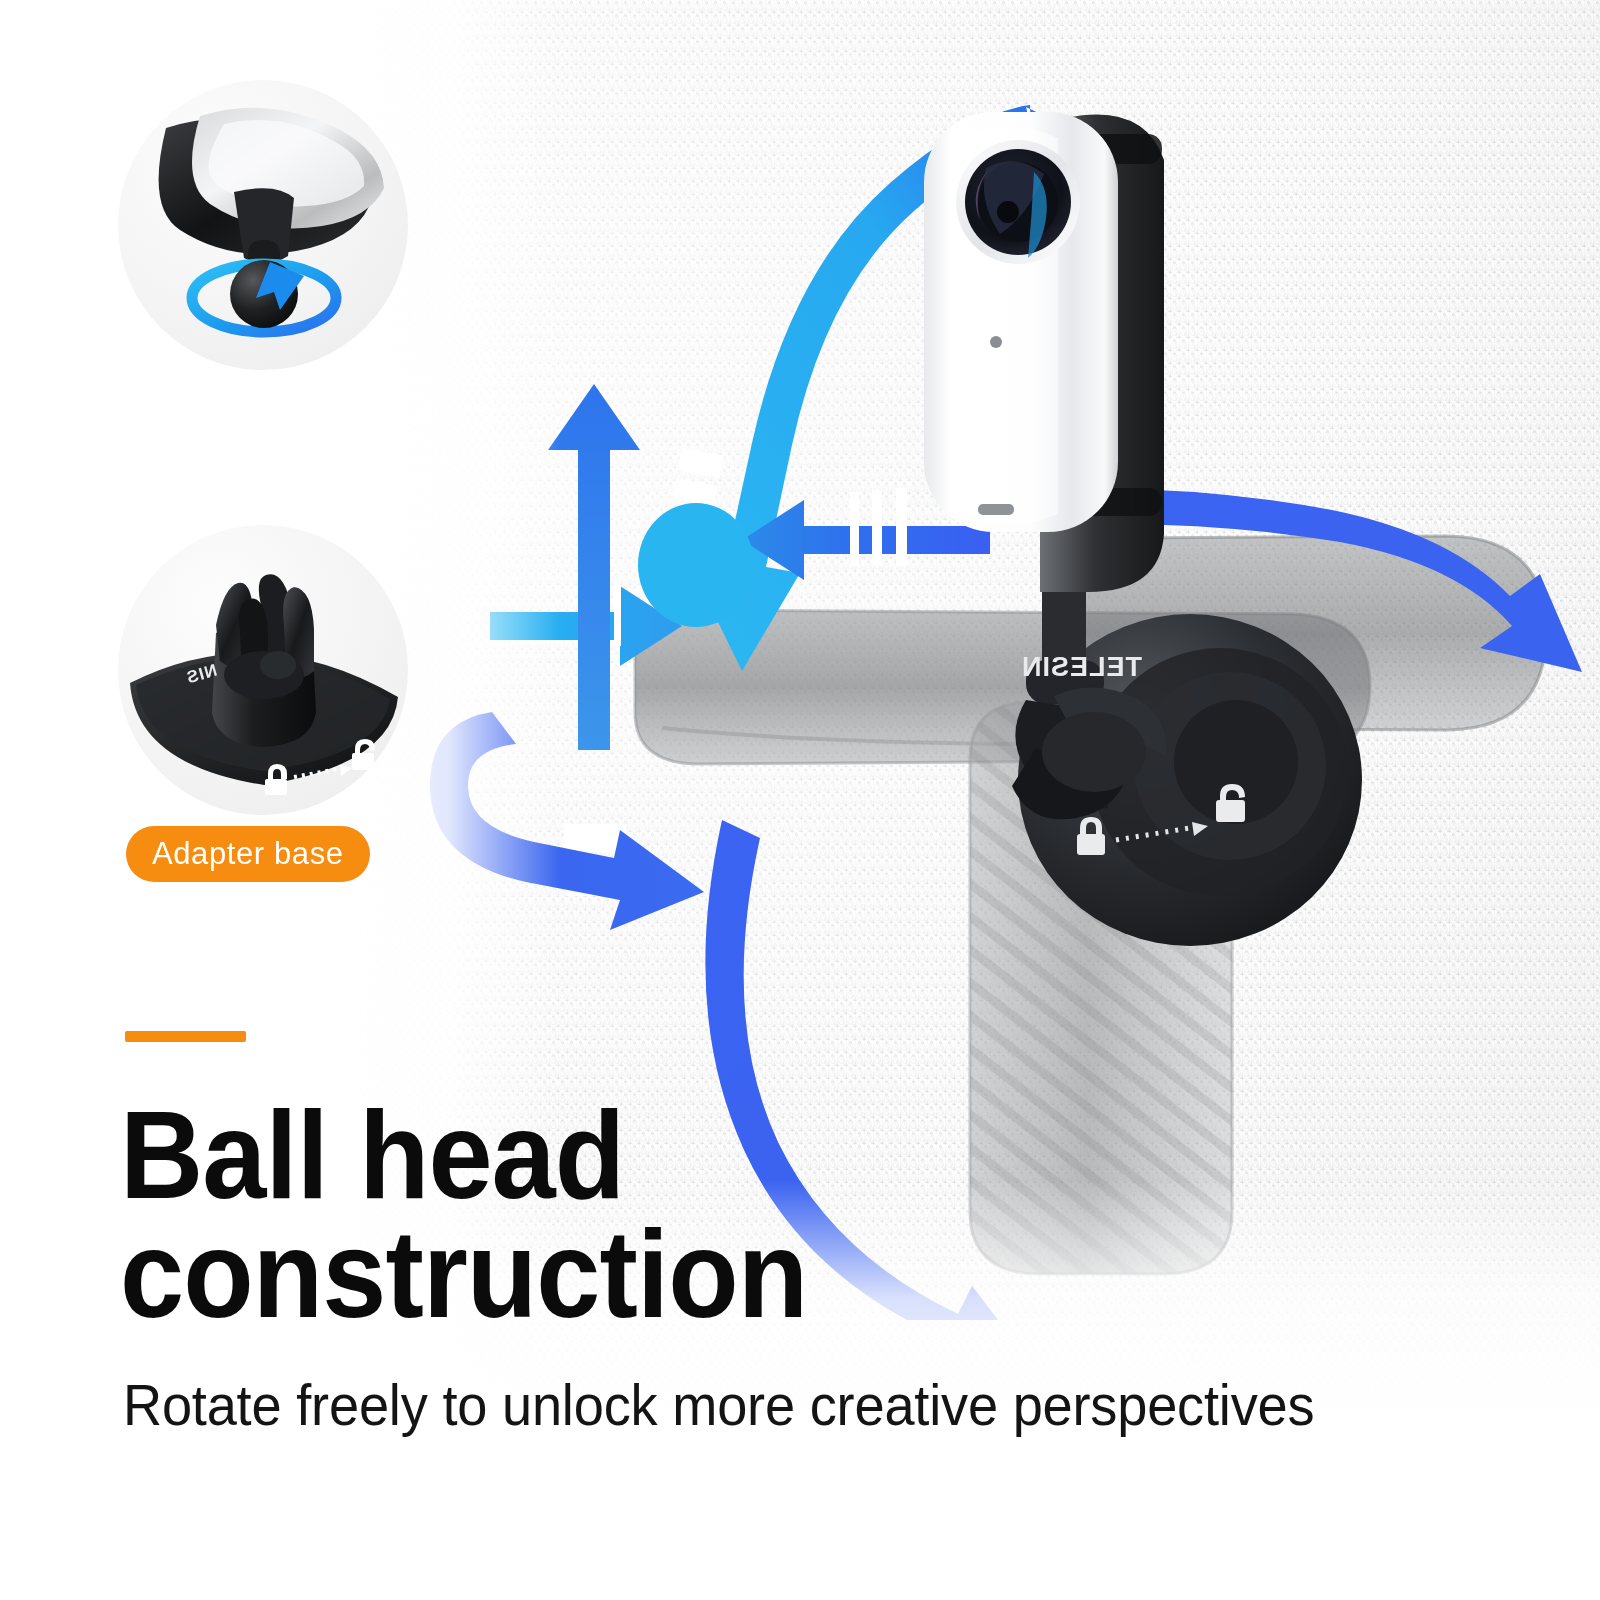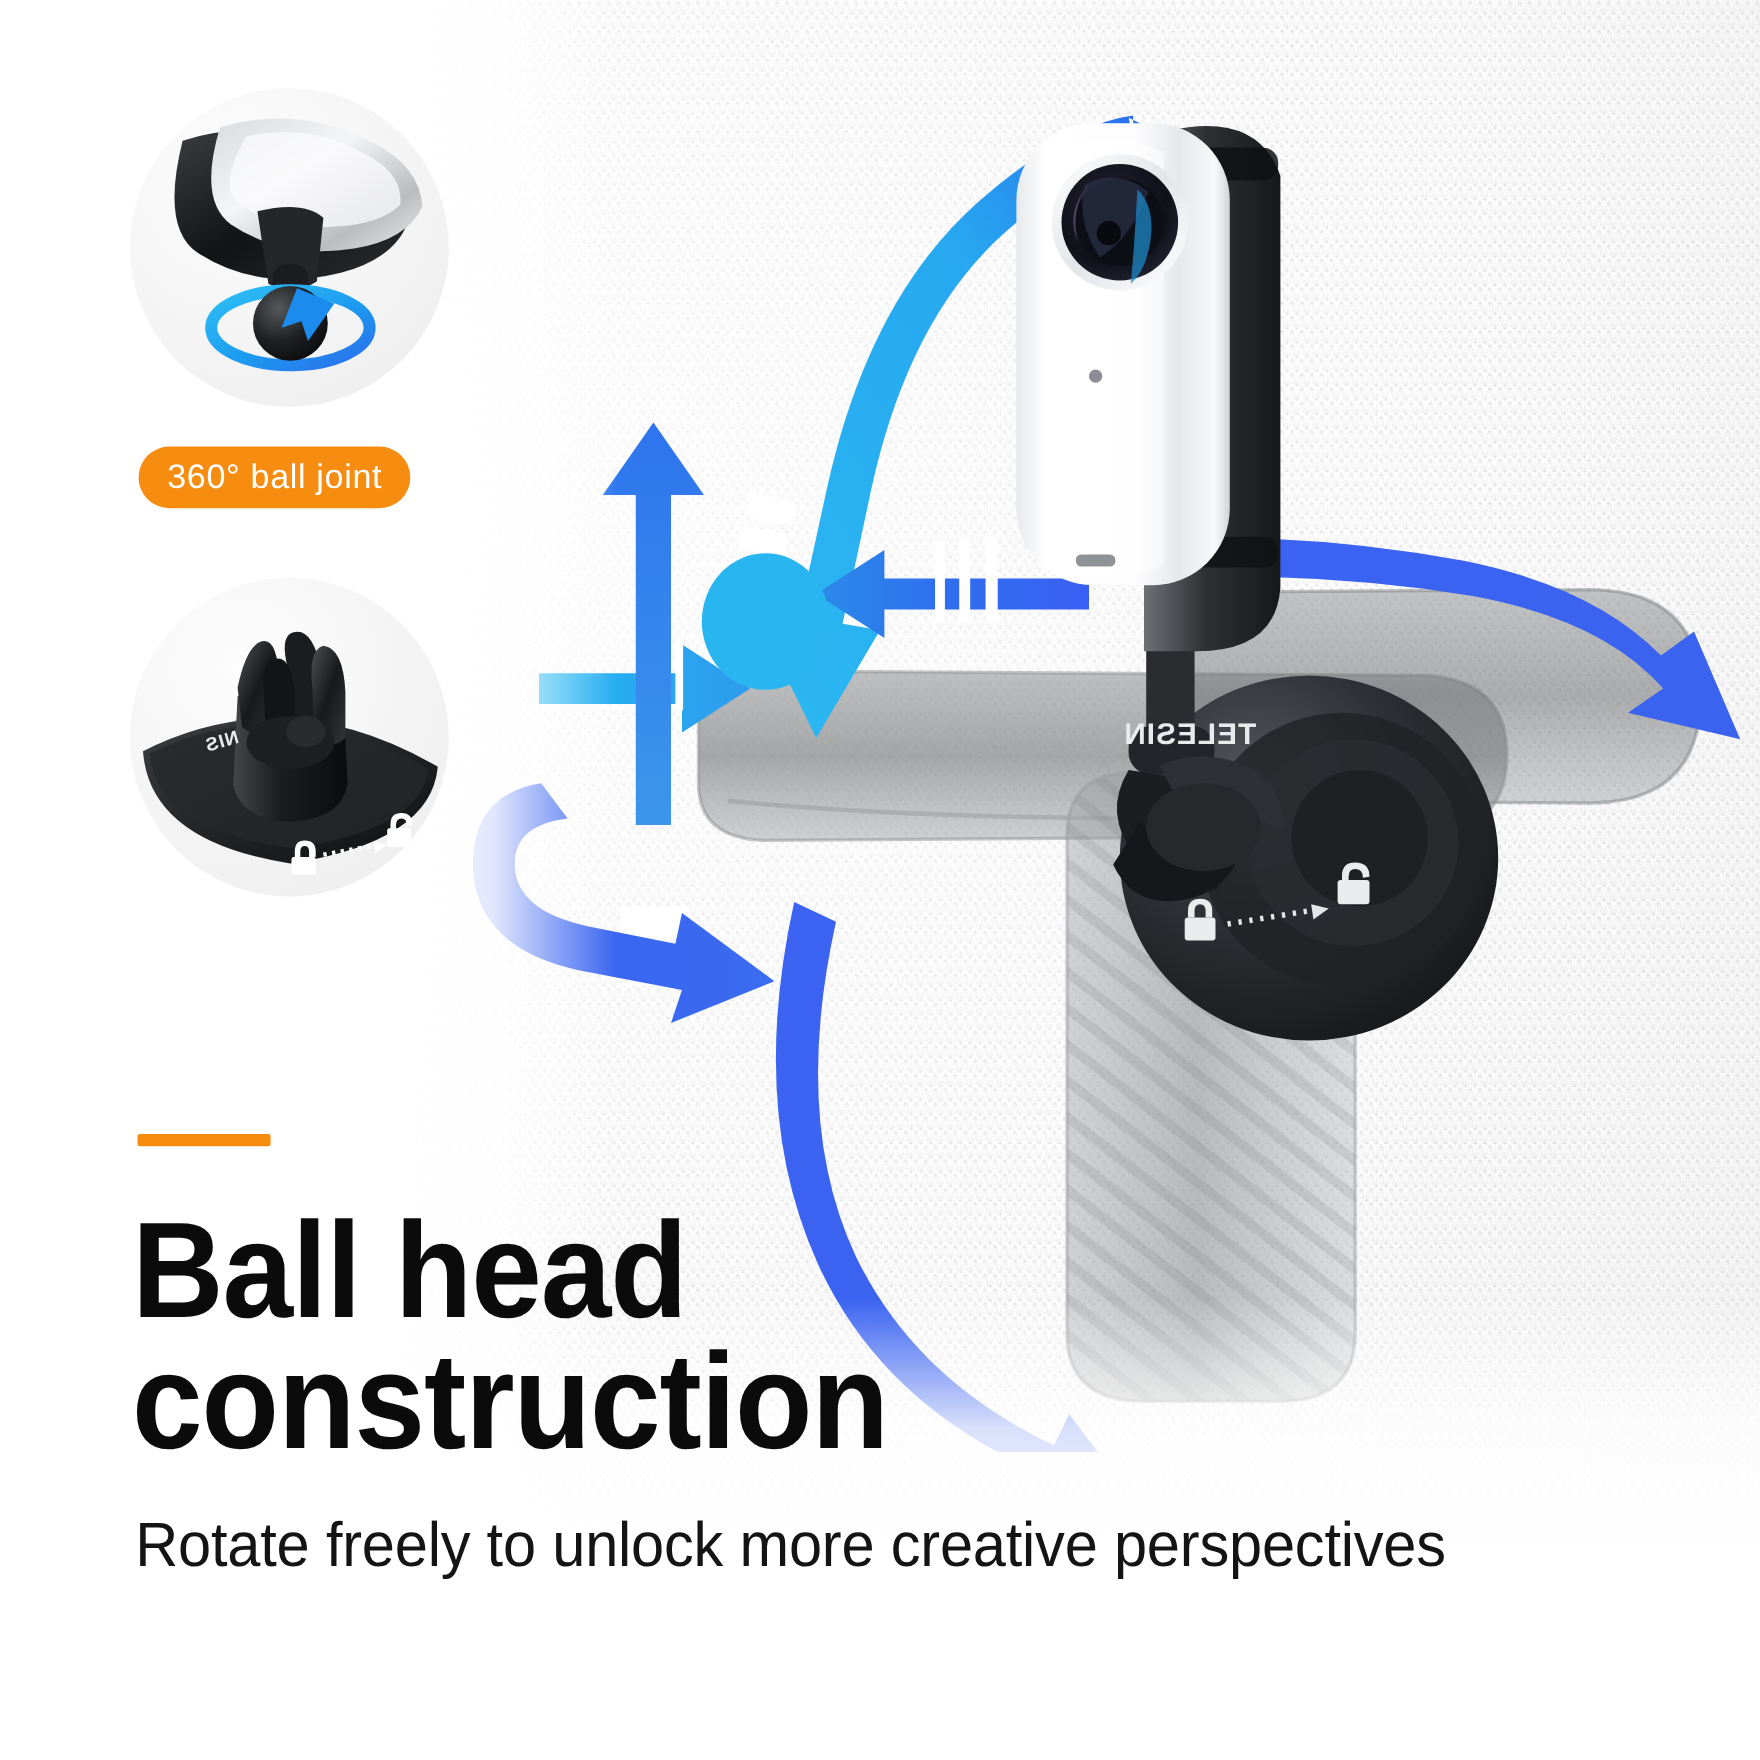--- a/index.html
+++ b/index.html
@@ -289,23 +289,20 @@
       <path d="M116 112 q42 -10 60 6 l-6 58 q-22 14 -44 2 z" fill="#24262a"></path>
       <rect x="130" y="160" width="32" height="40" rx="13" fill="#1a1c1e"></rect>
 
       <ellipse cx="146" cy="218" rx="72" ry="34" fill="none" stroke="url(#ringG)" stroke-width="11"></ellipse>
 
       <circle cx="146" cy="214" r="34" fill="url(#ballG)"></circle>
 
       <path d="M152 182 l34 14 l-24 34 l-6 -18 l-18 6 z" fill="#1B8CEE"></path>
     </svg>
   </div>
-  <div class="badge" id="badge1">
-    <span>360° ball joint</span>
-  </div>
 
   <div class="thumb" id="thumb2">
     <svg width="290" height="290" viewBox="0 0 290 290">
       <defs>
         <linearGradient id="baseG" x1="0" y1="0" x2="1" y2="1">
           <stop offset="0" stop-color="#3c3e41"></stop>
             <stop offset=".45" stop-color="#242628"></stop>
           <stop offset="1" stop-color="#0e0f11"></stop>
         </linearGradient>
         <linearGradient id="colG" x1="0" y1="0" x2="1" y2="0">
@@ -343,20 +340,23 @@
       <g>
         <path d="M176 252 l44 -8" stroke="#fff" stroke-width="4" stroke-dasharray="3 5" fill="none"></path>
         <path d="M222 240 l12 3 l-11 8 z" fill="#fff"></path>
       </g>
       <g transform="translate(234,216)">
         <path d="M3 8 q0 -10 10 -10 q10 0 10 11 l-5 1 q0 -7 -5 -7 q-5 0 -5 6 l0 4 l-5 0 z" fill="#fff"></path>
         <rect x="0" y="12" width="22" height="17" rx="2" fill="#fff"></rect>
       </g>
     </svg>
   </div>
+  <div class="badge" id="badge2">
+    <span>Adapter base</span>
+  </div>
 
   <div id="accent"></div>
   <div id="headline">
     <div>Ball head</div>
     <div>construction</div>
   </div>
   <div id="subtitle">Rotate freely to unlock more creative perspectives</div>
 
 </div>
 

